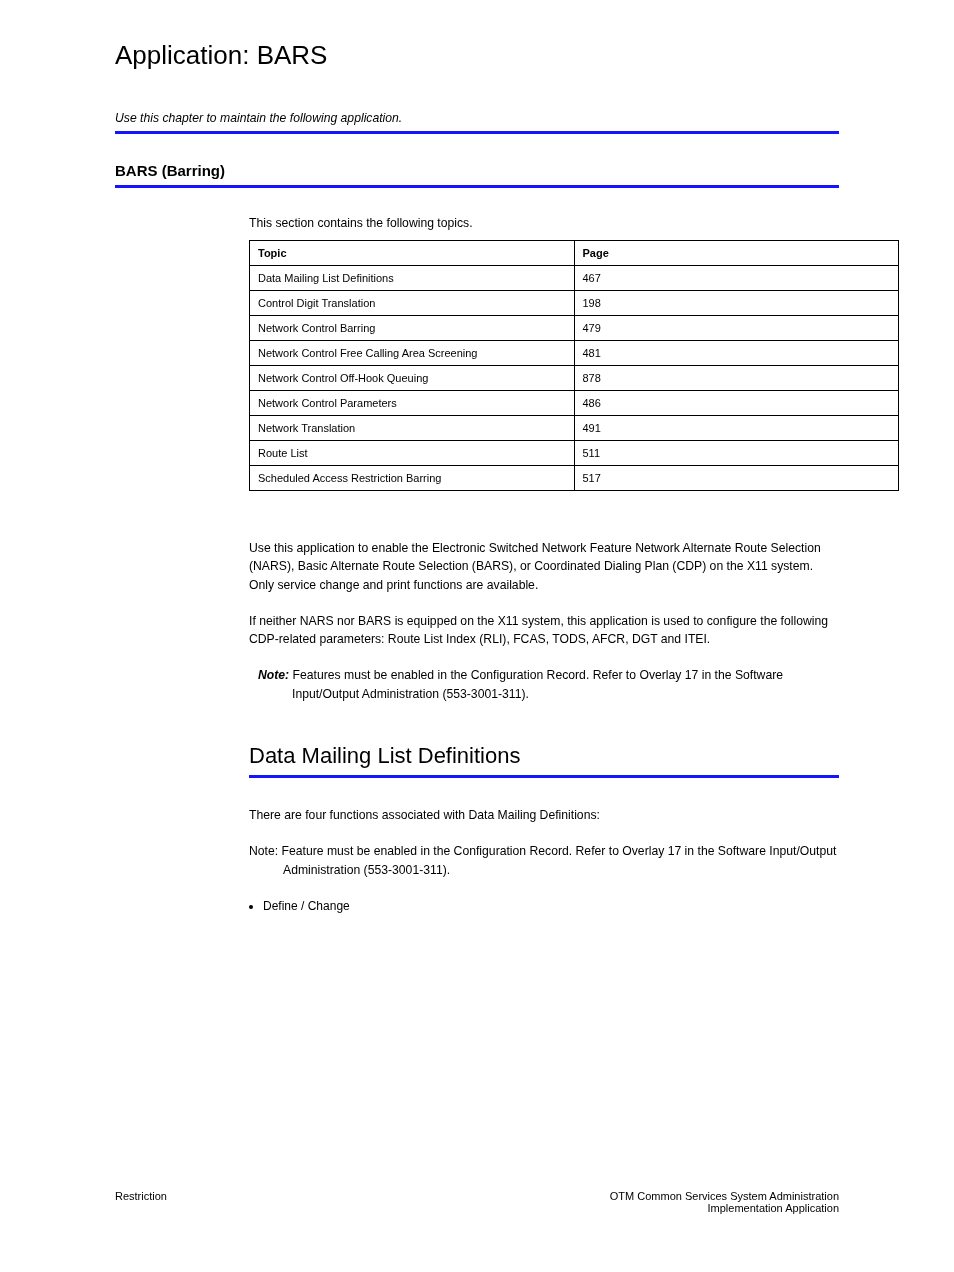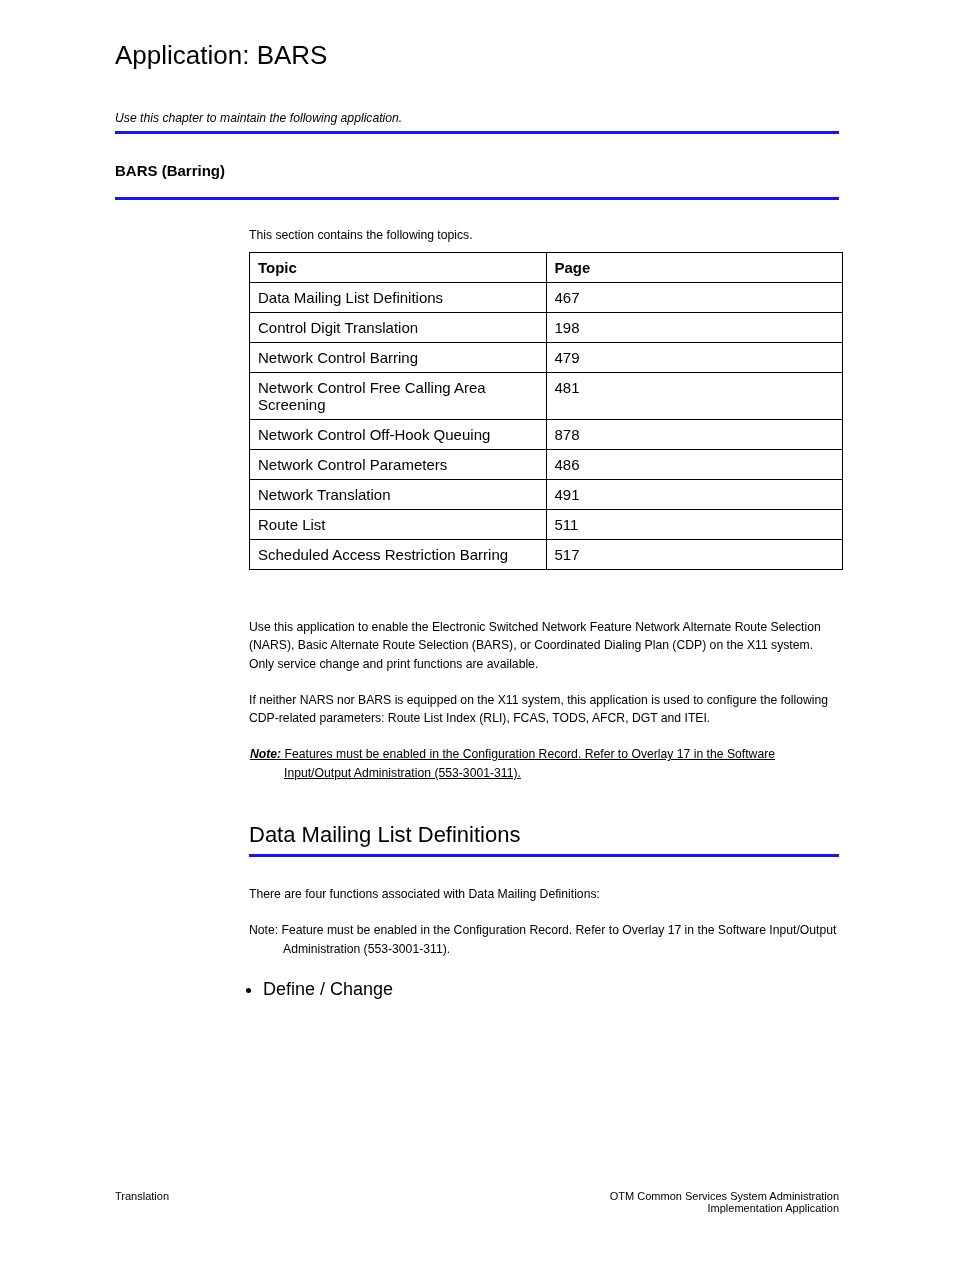--- a/index.html
+++ b/index.html
@@ -24,32 +24,32 @@
     margin-bottom: 6px;
     font-style: italic;
   }
   .hr-blue {
     border: none;
     border-top: 3px solid #1414ff;
     margin-bottom: 28px;
   }
   .section-heading {
     font-size: 15px;
-    margin-bottom: 18px;
+    margin-bottom: 6px;
     font-weight: bold;
   }
   .table-intro {
     font-size: 12.2px;
     margin: 16px 0 10px 134px;
   }
   table {
     border-collapse: collapse;
     margin-left: 134px;
-    width: 594px;
-    font-size: 15px;
+    width: 650px;
+    font-size: 11px;
   }
   th, td {
     border: 1px solid #000;
     padding: 6px 8px;
     text-align: left;
     vertical-align: top;
   }
   th {
     font-weight: bold;
     background: #fff;
@@ -61,37 +61,36 @@
     margin-top: 48px;
   }
   .body-wrap p {
     font-size: 12.2px;
     line-height: 1.5;
     margin-bottom: 18px;
   }
   .note {
     font-size: 12.2px;
     line-height: 1.5;
-    margin: 18px 1px;
+    margin: 18px 9px;
     padding-left: 34px;
     text-indent: -34px;
-    text-decoration: underline;
   }
   .note .note-label { font-weight: bold; font-style: italic; }
   .func-note {
     font-size: 12.2px;
     line-height: 1.5;
     margin: 6px 0;
     padding-left: 34px;
     text-indent: -34px;
   }
   .func-line { font-size: 12.2px; line-height: 1.5; margin-bottom: 4px; }
   .bullet-list { margin: 6px 0 0 0; padding-left: 14px; }
   .bullet-list li {
-    font-size: 18px;
+    font-size: 12px;
     line-height: 1.5;
     margin-bottom: 4px;
     list-style-type: disc;
   }
   .ml-title {
     font-size: 22px;
     margin: 40px 0 6px 0;
     font-weight: normal;
   }
   .footer {
@@ -184,18 +183,18 @@
       <span>Feature must be enabled in the Configuration Record. Refer to Overlay 17 in the Software Input/Output Administration (553-3001-311).</span>
     </p>
     <ul class="bullet-list">
       <li>Define / Change</li>
     </ul>
   </div>
 
 </div>
 
 <div class="footer">
-  <div>Translation</div>
+  <div>Restriction</div>
   <div class="right">
     <div>OTM Common Services System Administration</div>
     <div>Implementation Application</div>
   </div>
 </div>
 
 </body></html>

